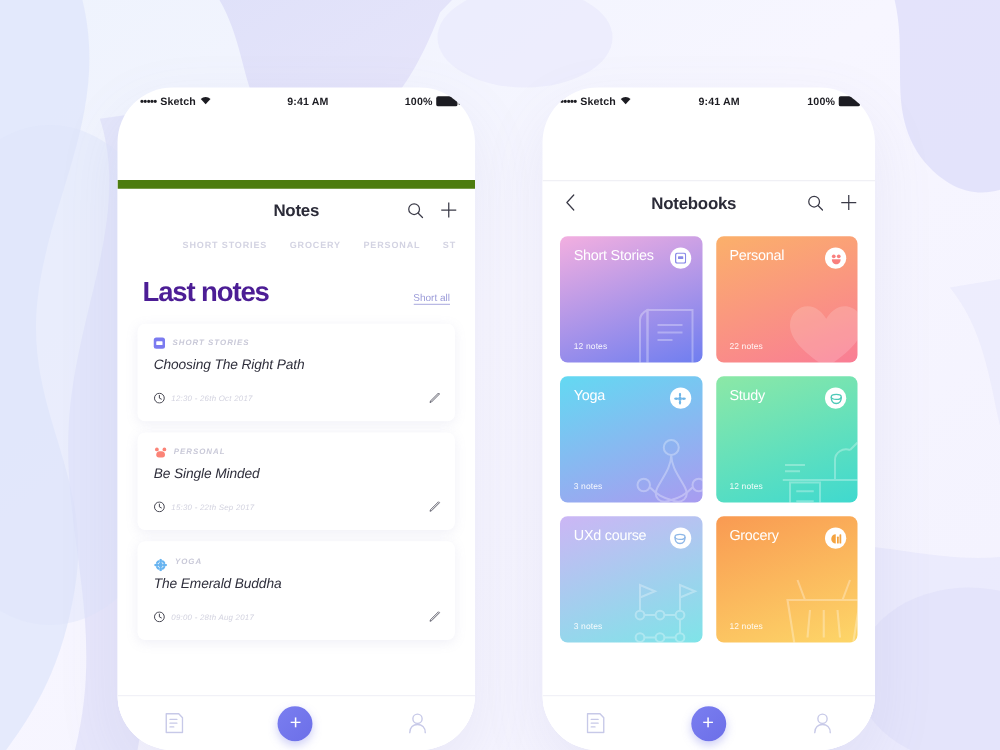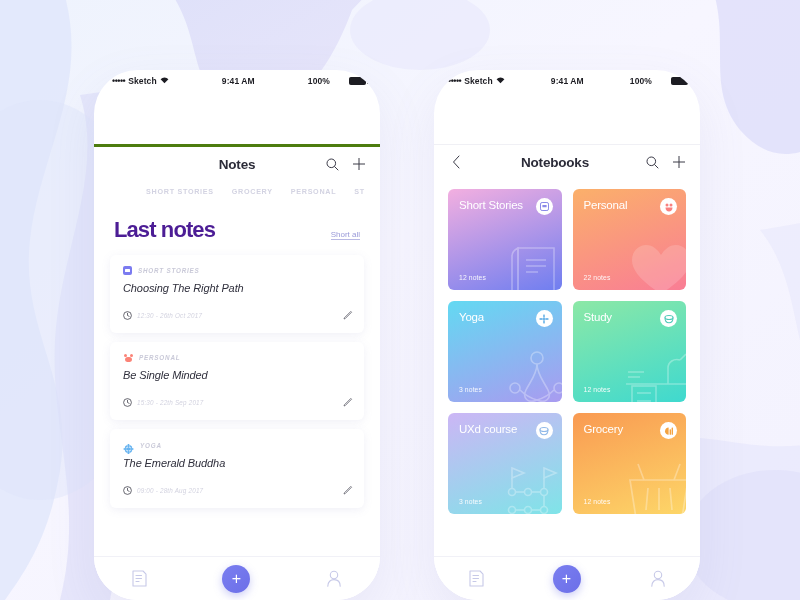--- a/index.html
+++ b/index.html
@@ -23,37 +23,37 @@
     box-shadow:0 18px 50px rgba(120,120,180,0.10);
   }
   #phone-left  { left:94px;  top:70px;  width:286px; height:530px; }
   #phone-right { left:434px; top:70px;  width:266px; height:530px; }
 
   .screen {
     position:absolute;
     left:0; right:0;
     background:#fff;
   }
-  #screen-left  { top:74px; bottom:0; border-top:3px solid #4d7c0f; }
+  #screen-left  { top:74px; bottom:0; border-top:7px solid #4d7c0f; }
   #screen-right { top:74px; bottom:0; border-top:1px solid #f0f0f5; }
 
   
   .statusbar {
     height:22px;
     display:flex; align-items:center;
     font-size:8.5px; color:#1c1c22;
     font-weight:bold;
     letter-spacing:0.1px;
   }
   #phone-left .statusbar  { padding:0 14px 0 18px; }
   #phone-right .statusbar { padding:0 12px 0 14px; }
   .sb-left { display:flex; align-items:center; gap:3px; }
   .sb-dots { letter-spacing:-0.5px; font-size:9px; }
   .sb-center { flex:1; text-align:center; }
-  .sb-right { display:flex; align-items:center; gap:19px; }
+  .sb-right { display:flex; align-items:center; gap:3px; }
   .battery {
     width:17px; height:7.5px;
     border:1px solid #1c1c22; border-radius:1.5px;
     position:relative; background:#1c1c22;
   }
   .battery::after {
     content:''; position:absolute; right:-3px; top:2px;
     width:1.5px; height:3.5px; background:#1c1c22; border-radius:0 1px 1px 0;
   }
 

